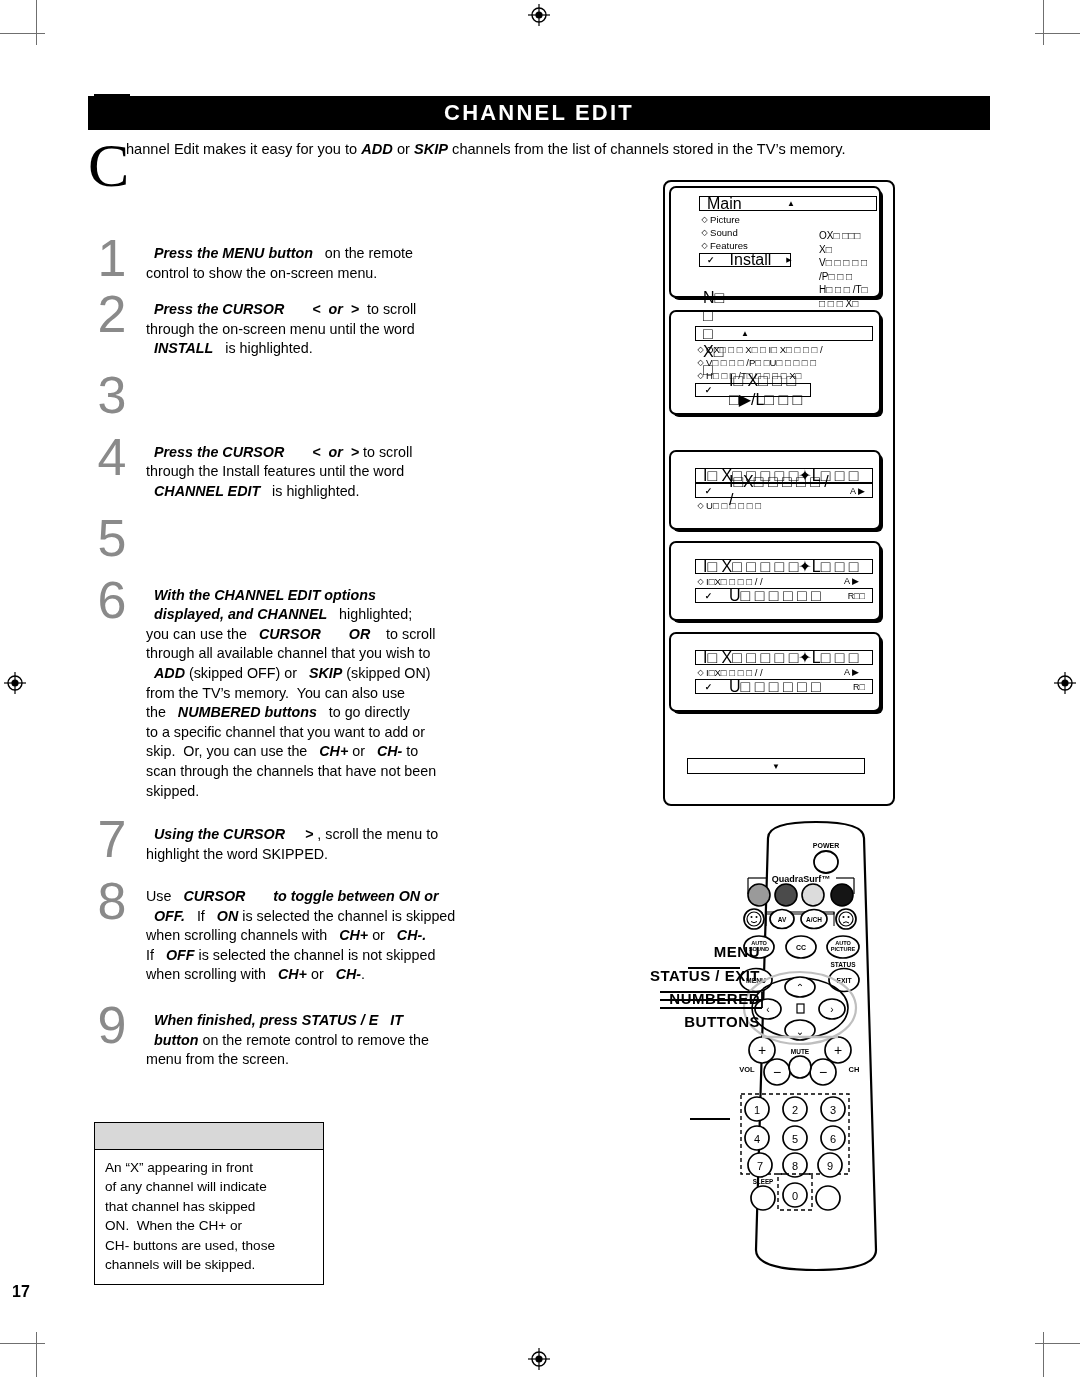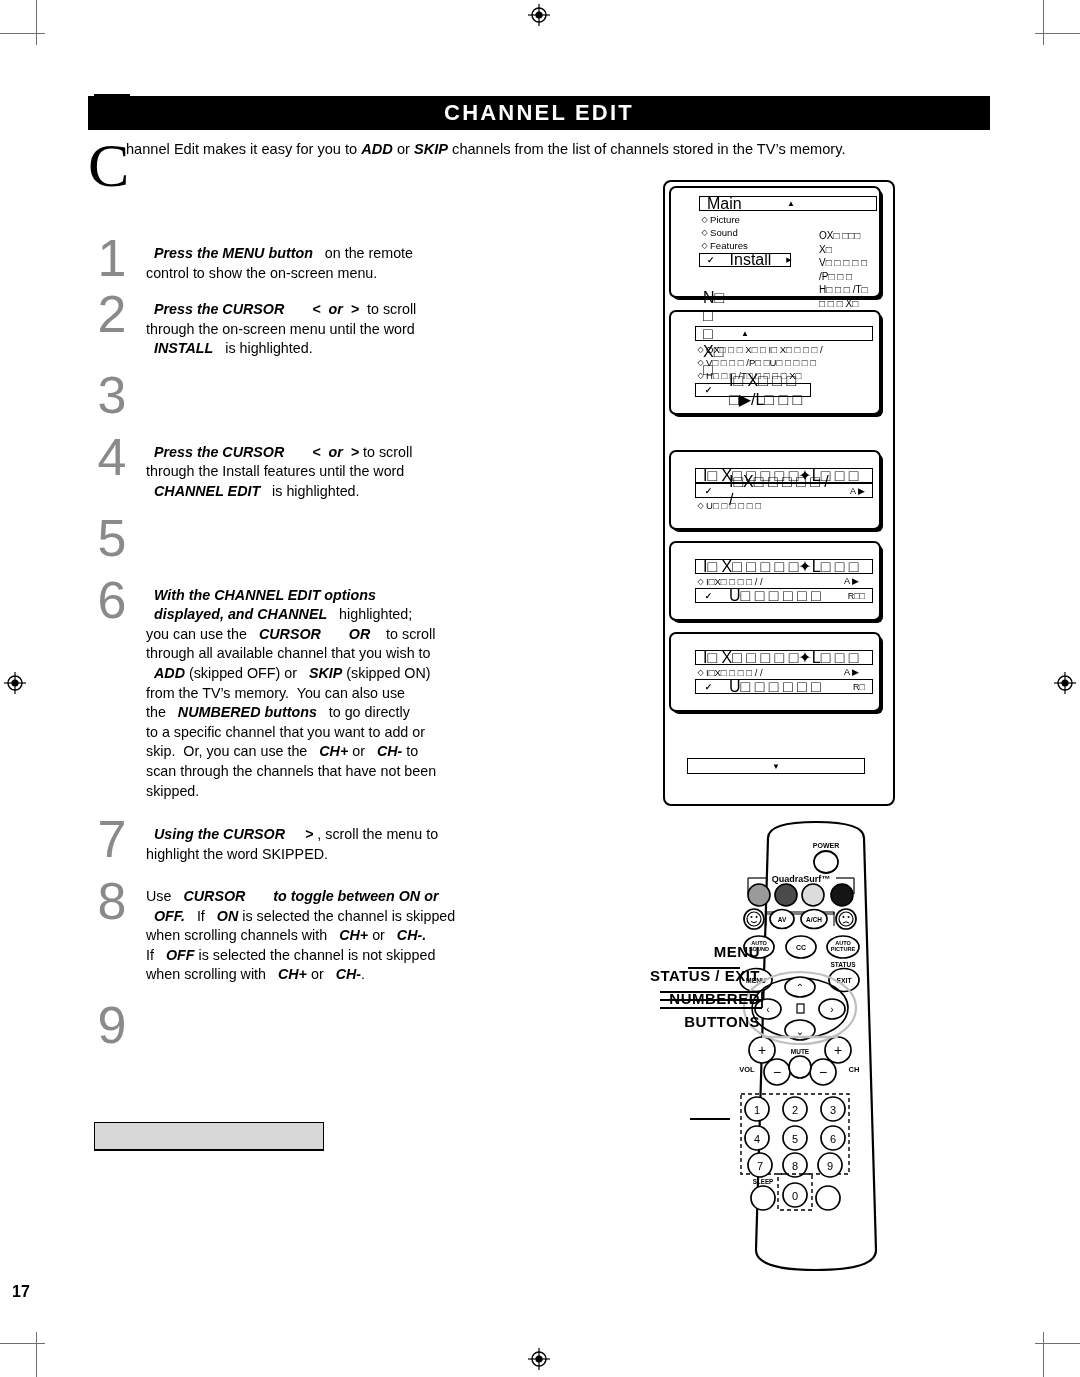--- a/index.html
+++ b/index.html
@@ -180,26 +180,32 @@
 
   <div class="step" style="margin-bottom:26px;">
     <div class="num">8</div>
     <div class="body">
       Use <b>CURSOR</b>&nbsp; &nbsp; &nbsp;<b>to toggle between ON or</b><br><b>OFF.</b>&nbsp; &nbsp;If <b>ON</b>&nbsp;is selected the channel is skipped<br>when scrolling channels with <b>CH+</b> or <b>CH-.</b><br>If <b>OFF</b>&nbsp;is selected the channel is not skipped<br>when scrolling with <b>CH+</b> or <b>CH-</b>.
     </div>
   </div>
 
   <div class="step">
     <div class="num">9</div>
+    <div class="body">
+      <b>When finished, press STATUS / E&nbsp; &nbsp;IT</b><br><b>button</b>&nbsp;on the remote control to&nbsp;remove the<br>menu from the screen.
+    </div>
   </div>
 
 </div>
 
 <div class="note">
   <div class="note-head"></div>
+  <div class="note-body">
+    An “X” appearing in front<br>of any channel will indicate<br>that channel has skipped<br>ON.&nbsp; When the CH+ or<br>CH- buttons are used, those<br>channels will be skipped.
+  </div>
 </div>
 
 <div class="pageno">17</div>
 
 <div class="osd-stack">
   <div class="osd-outer"></div>
 
   <div class="panel" style="top:6px;height:112px;">
     <div class="panel-inner">
       <div class="bar full" style="margin-left:18px;height:15px;">

